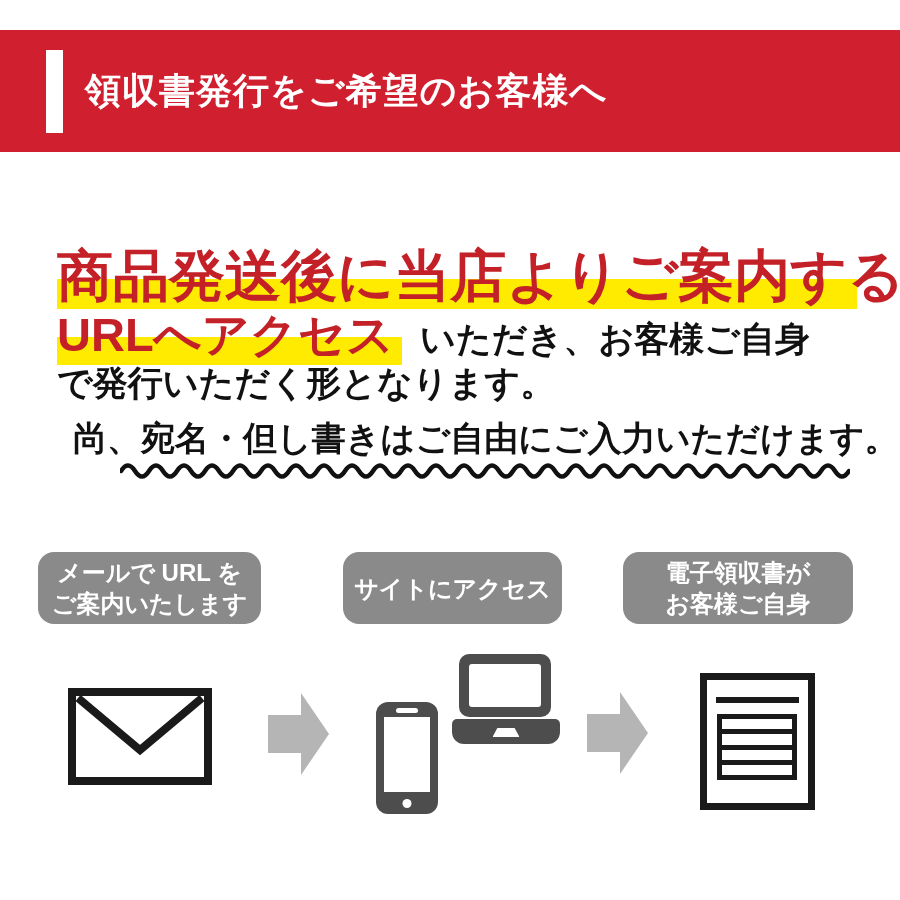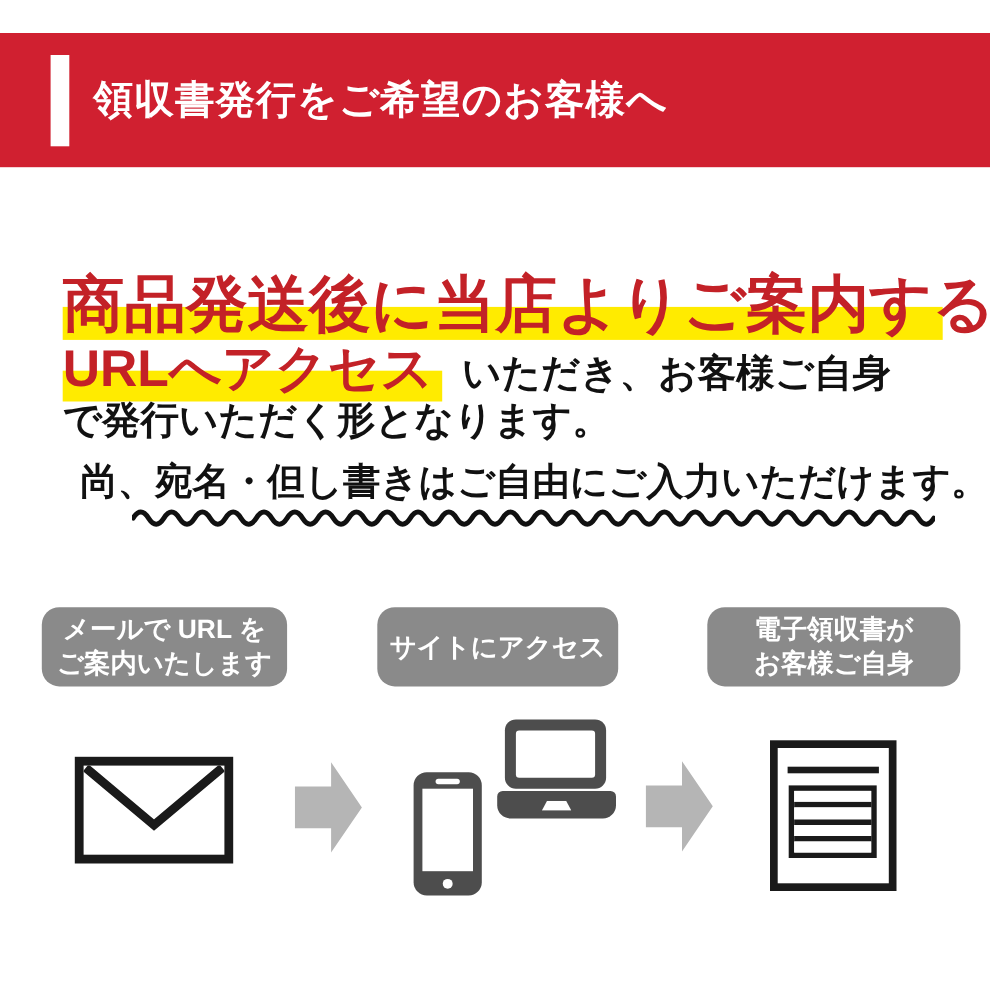--- a/index.html
+++ b/index.html
@@ -36,21 +36,21 @@
   .wavy{position:absolute;left:120px;top:457px;}
   
   .step-box{
     position:absolute;top:552px;height:72px;border-radius:16px;
     background:var(--box-gray,#8a8a8a);color:#fff;
     display:flex;flex-direction:column;align-items:center;justify-content:center;
     font-size:24px;font-weight:600;line-height:31px;text-align:center;white-space:nowrap;
   }
   .sb1{left:38px;width:223px;}
   .sb2{left:343px;width:219px;text-align:right;}
-  .sb3{left:643px;width:230px;}
+  .sb3{left:623px;width:230px;}
   
   .envelope{
     position:absolute;left:68px;top:688px;width:144px;height:97px;
     border:8px solid var(--icon-black,#1a1a1a);box-sizing:border-box;background:#fff;
   }
   .envelope svg{position:absolute;left:0;top:0;}
   .arrow{position:absolute;width:62px;height:84px;}
   .arrow1{left:268px;top:692px;}
   .arrow2{left:587px;top:691px;}
   .phone{

